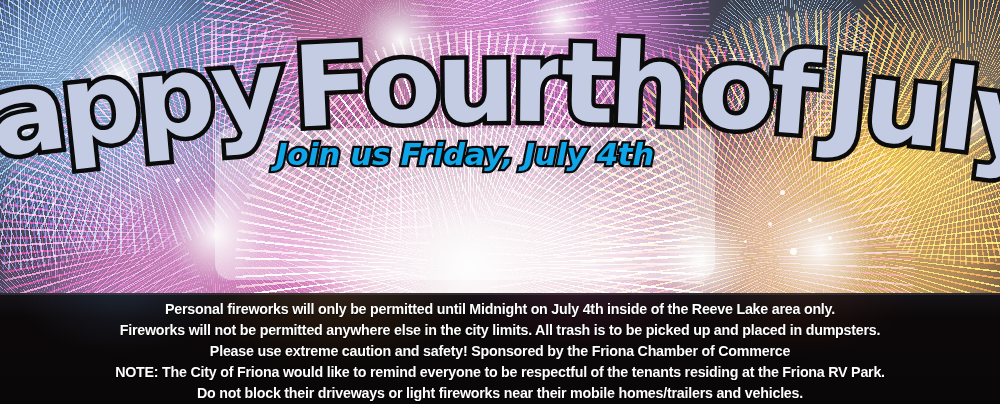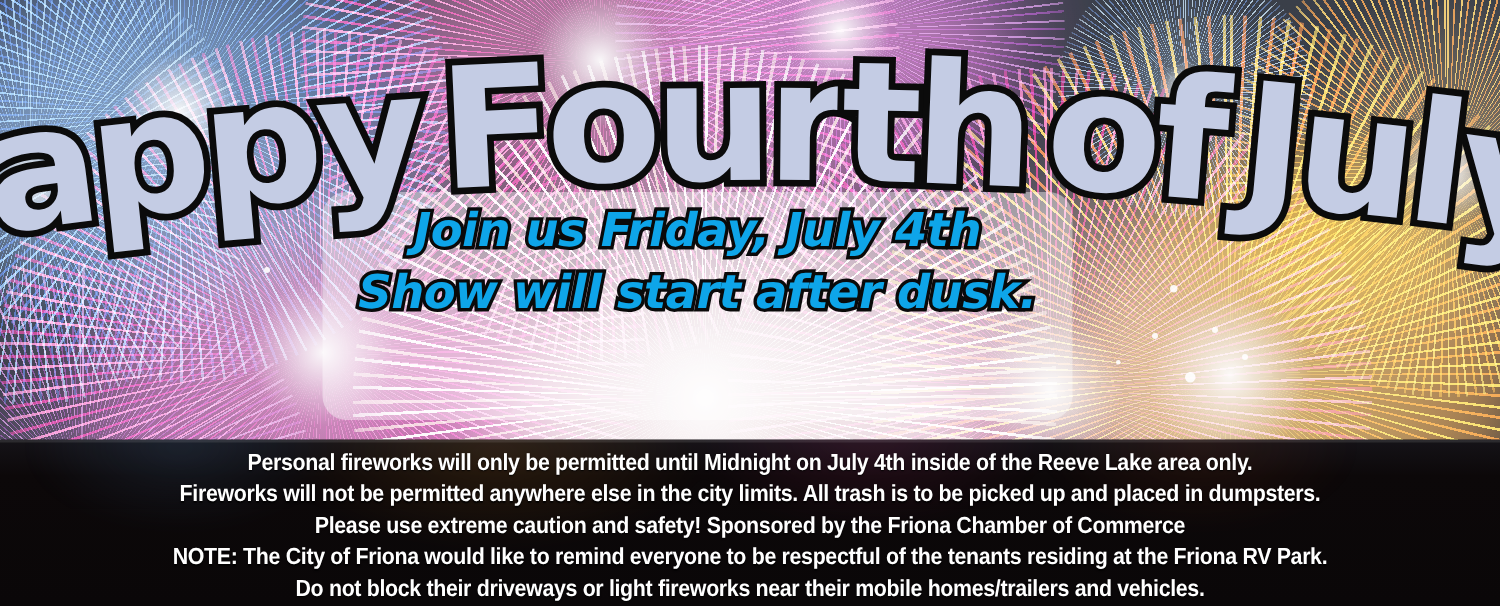--- a/index.html
+++ b/index.html
@@ -268,21 +268,20 @@
         <span class="tl" style="left: 770.369px; top: 31.6147px; color: rgb(196, 204, 228); -webkit-text-stroke: 9px rgb(11, 11, 11); transform: rotate(4.45deg); z-index: 96;">f</span>
         <span class="tl" style="left: 828.124px; top: 36.3247px; color: rgb(196, 204, 228); -webkit-text-stroke: 9px rgb(11, 11, 11); transform: rotate(5.28deg); z-index: 94;">J</span>
         <span class="tl" style="left: 864.796px; top: 41.996px; color: rgb(196, 204, 228); -webkit-text-stroke: 9px rgb(11, 11, 11); transform: rotate(6.12deg); z-index: 93;">u</span>
         <span class="tl" style="left: 939.53px; top: 48.3072px; color: rgb(196, 204, 228); -webkit-text-stroke: 9px rgb(11, 11, 11); transform: rotate(6.93deg); z-index: 92;">l</span>
         <span class="tl" style="left: 972.921px; top: 54.9488px; color: rgb(196, 204, 228); -webkit-text-stroke: 9px rgb(11, 11, 11); transform: rotate(7.7deg); z-index: 91;">y</span>
       </div>
   </div>
 
   <div class="msg">
     <div class="line">Join us Friday, July 4th</div>
-    <div class="line">Show will start after dusk.</div>
   </div>
 
   <div class="footer">
     <div class="ghost"></div>
     <div class="toprule"></div>
     <div class="footer-text">
       <div class="fline">Personal fireworks will only be permitted until Midnight on July 4th inside of the Reeve Lake area only.</div>
       <div class="fline">Fireworks will not be permitted anywhere else in the city limits. All trash is to be picked up and placed in dumpsters.</div>
       <div class="fline">Please use extreme caution and safety! Sponsored by the Friona Chamber of Commerce</div>
       <div class="fline">NOTE: The City of Friona would like to remind everyone to be respectful of the tenants residing at the Friona RV Park.</div>

